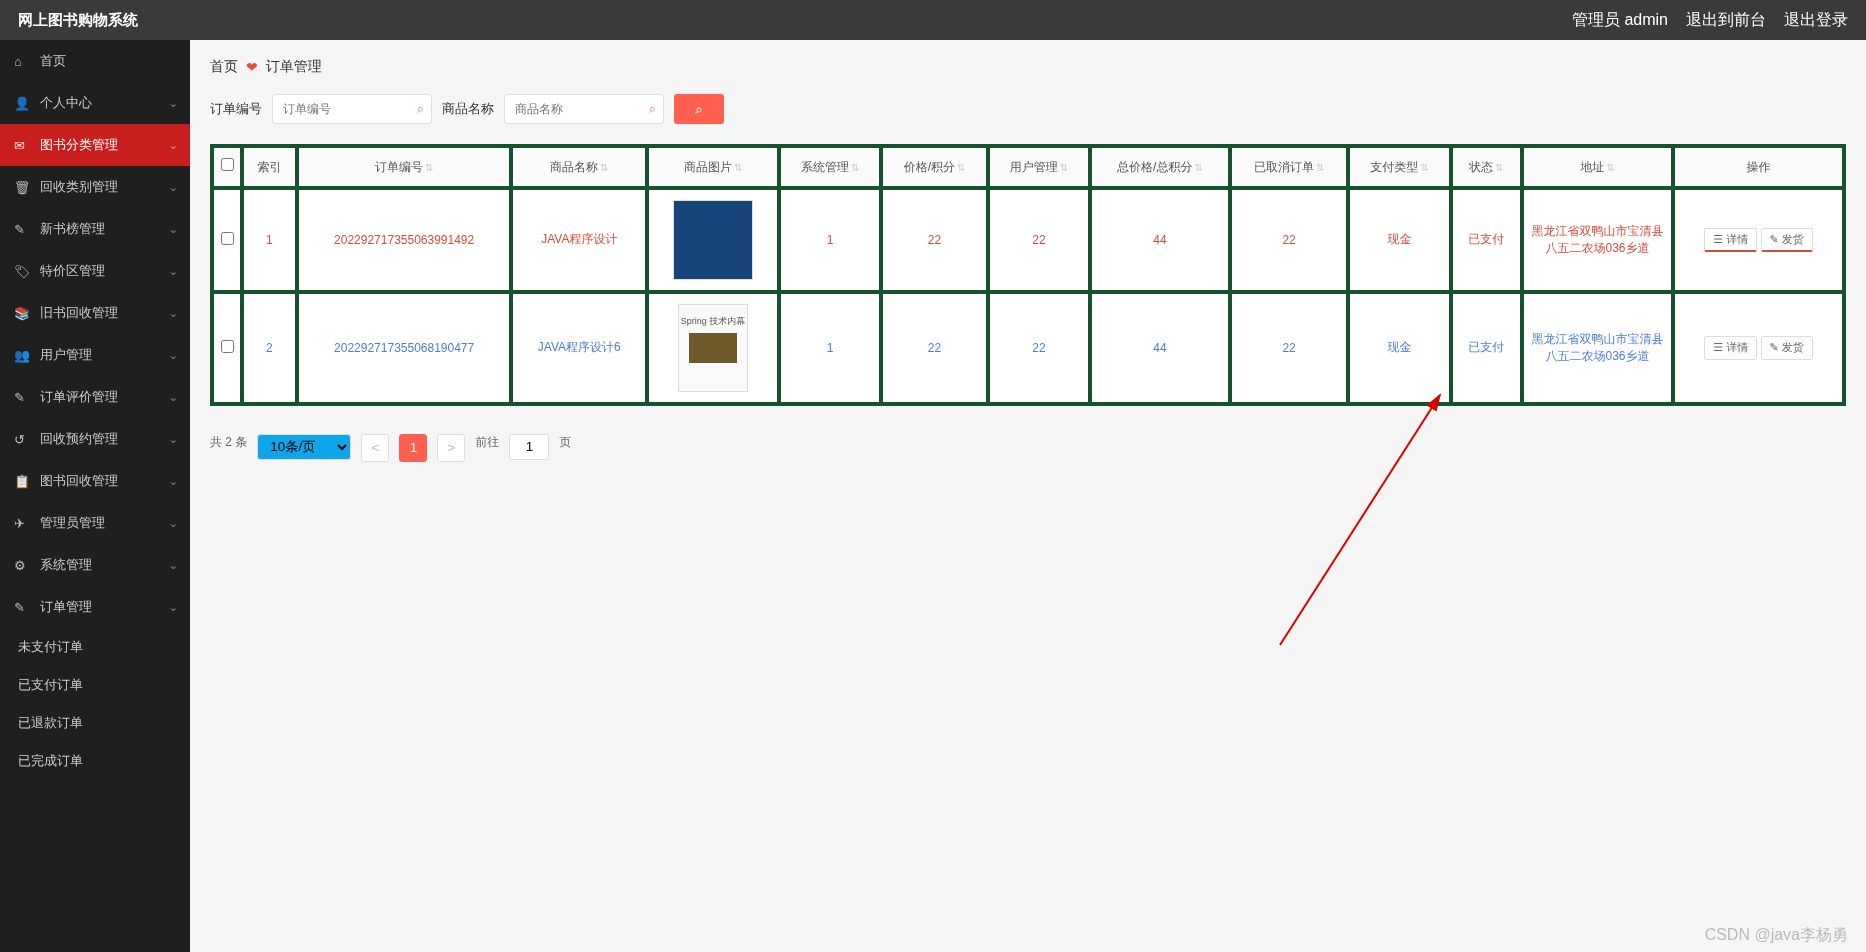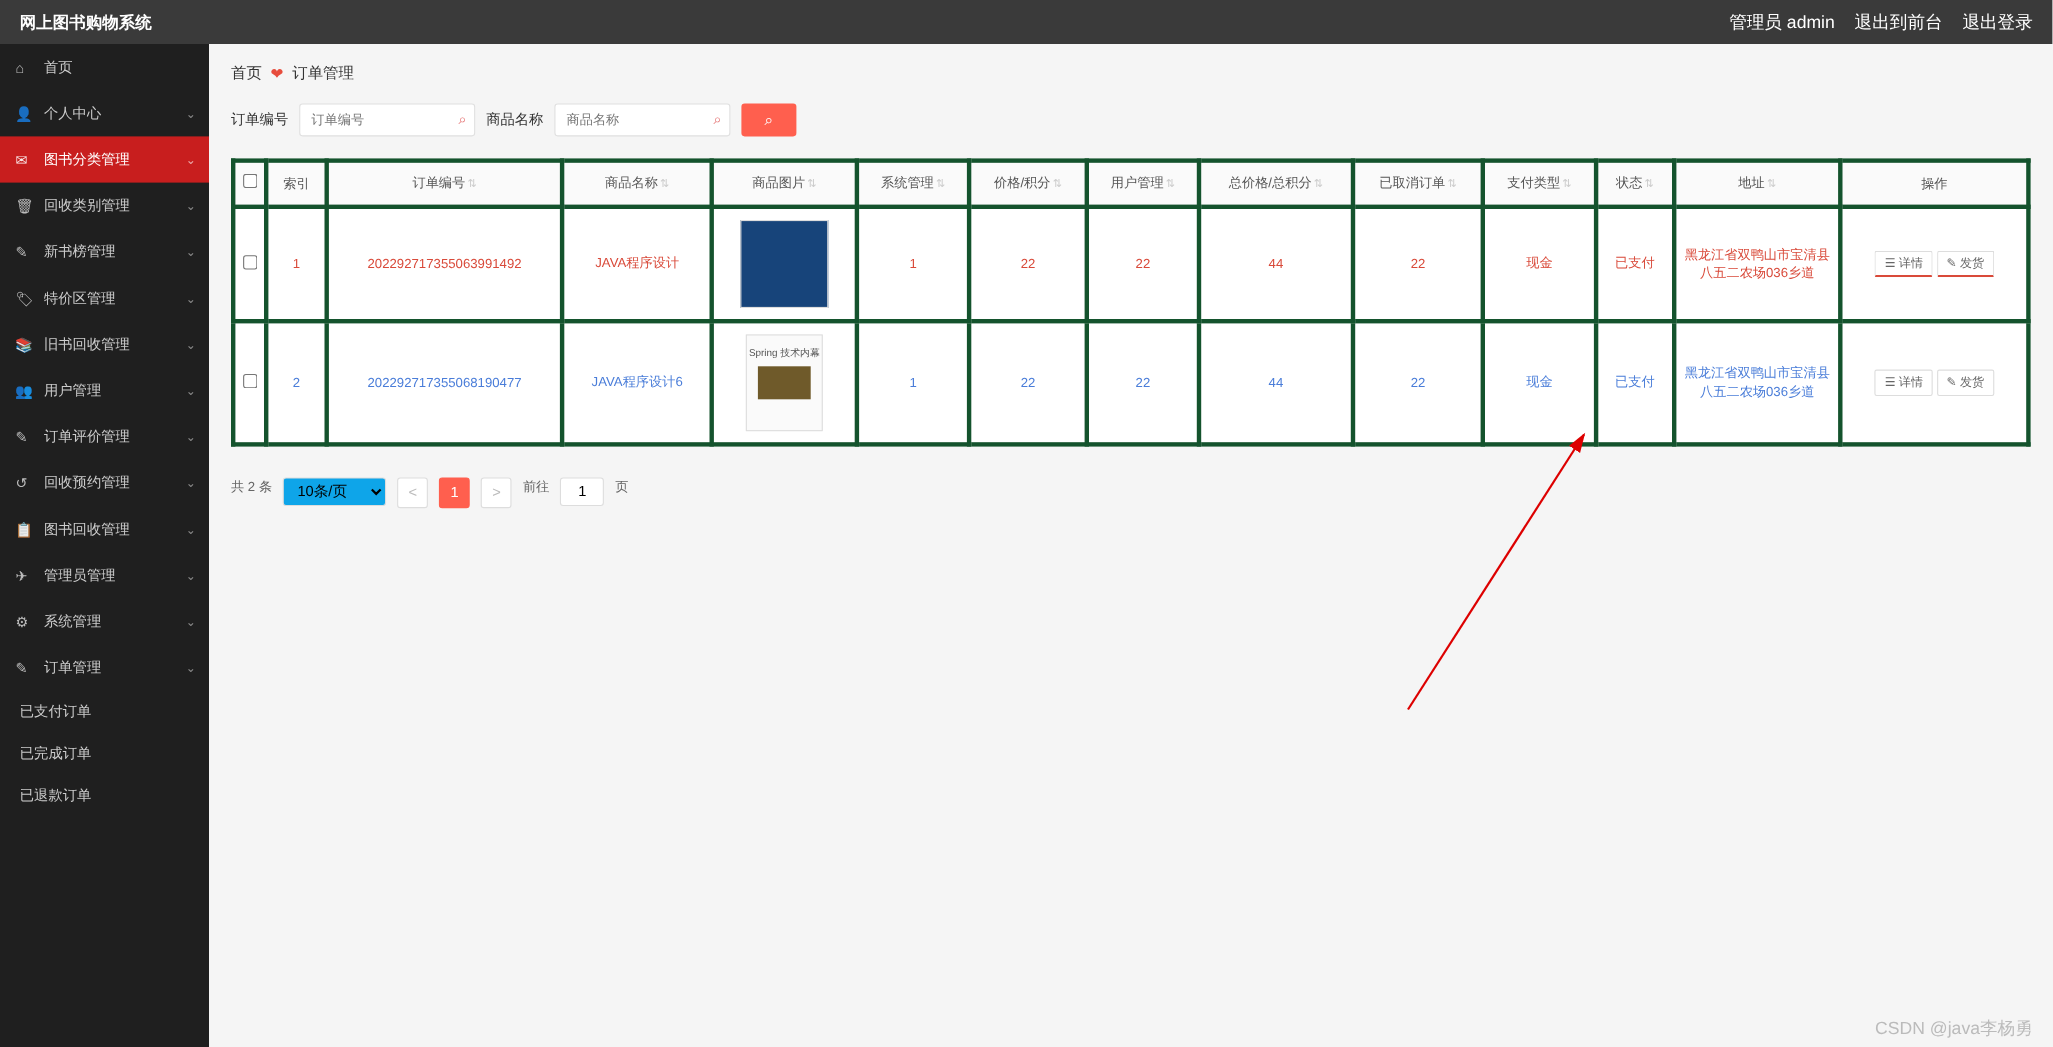--- a/index.html
+++ b/index.html
@@ -126,23 +126,24 @@
       <div class="side-item">
         <span class="icon">⚙</span>
         <span>系统管理</span>
         <span class="chev">⌄</span>
       </div>
       <div class="side-item">
         <span class="icon">✎</span>
         <span>订单管理</span>
         <span class="chev">⌄</span>
       </div>
+      <div class="side-sub">未支付订单</div>
       <div class="side-sub">已支付订单</div>
+      <div class="side-sub">已退款订单</div>
       <div class="side-sub">已完成订单</div>
-      <div class="side-sub">已退款订单</div>
     </div>
 
   <div class="main">
     <div class="crumb">
       <a href="#">首页</a>
       <span class="heart">❤</span>
       <span>订单管理</span>
     </div>
 
     <div class="filters">

